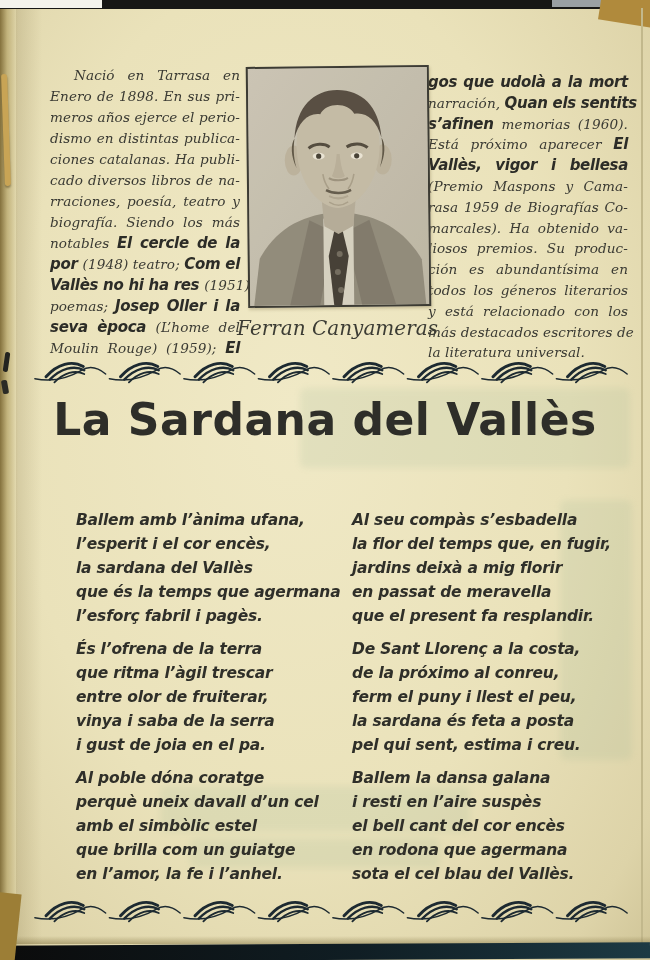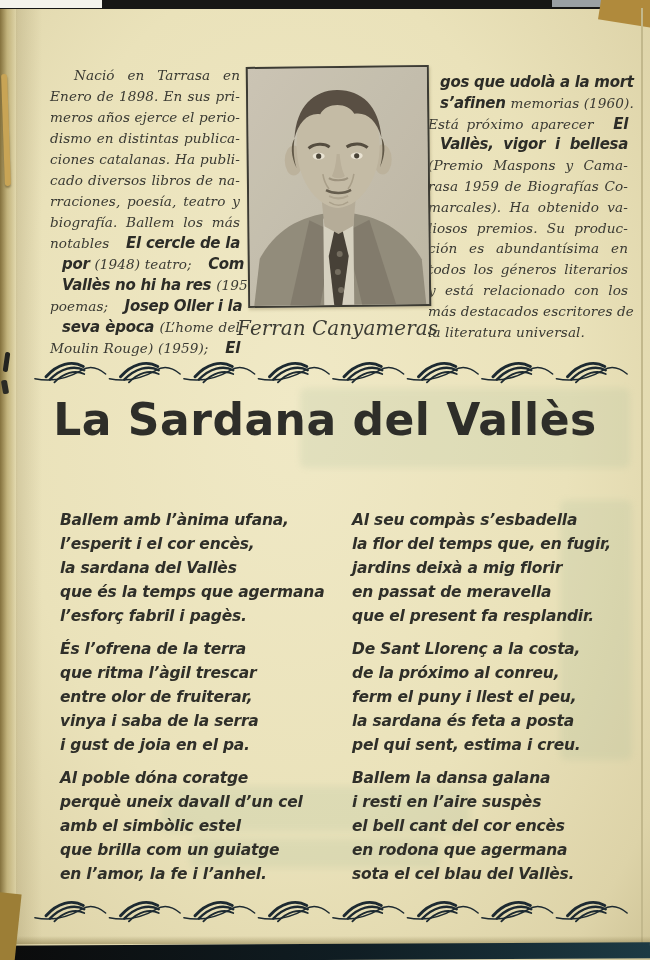--- a/index.html
+++ b/index.html
@@ -26,36 +26,36 @@
   .ghost{position:absolute;background:#8fae8f;opacity:.14;filter:blur(3px);border-radius:6px;}
   
   .bio{position:absolute;color:#3a3a33;}
   .bio .line{white-space:nowrap;text-align:justify;text-align-last:justify;height:21px;line-height:21px;}
   #bio-left{left:50px;top:64px;width:190px;}
   #bio-right{left:428px;top:72px;width:200px;}
   #bio-right .line{height:20.8px;line-height:20.8px;}
   #bio-left .line:first-child{text-indent:1.5em;}
   #bio-right .line:last-child{text-align-last:left;}
   .seg-r{font-family:"DejaVu Serif",serif;font-style:italic;font-size:13.6px;letter-spacing:.1px;}
-  .seg-b{font-family:"DejaVu Sans",sans-serif;font-style:italic;font-weight:700;font-size:15px;letter-spacing:-.3px;color:#2c2c27;margin-left:12px;}
+  .seg-b{font-family:"DejaVu Sans",sans-serif;font-style:italic;font-weight:700;font-size:15px;letter-spacing:-.3px;color:#2c2c27;}
   
   .photo{position:absolute;left:247px;top:66px;width:179px;height:237px;border:2px solid #3c3b33;background:#c8c3b2;transform:rotate(-0.6deg);box-shadow:1px 2px 3px rgba(90,75,35,.25);}
   .caption{position:absolute;left:235px;top:316px;width:205px;text-align:center;font-family:"DejaVu Serif",serif;font-style:italic;font-size:20px;color:#3c3c34;}
   
   .divider{position:absolute;left:33px;width:596px;height:34px;}
   #divider-top{top:357px;}
   #divider-bottom{top:896px;}
   
   .title{position:absolute;left:0;top:394px;width:650px;text-align:center;
     font-family:"DejaVu Sans",sans-serif;font-weight:700;font-size:44px;letter-spacing:.5px;color:#2e2e29;}
   .subtitle{position:absolute;left:0;top:459px;width:650px;text-align:center;
     font-family:"DejaVu Sans",sans-serif;font-weight:700;font-size:24px;letter-spacing:.5px;color:#30302a;}
   
   .poem{position:absolute;top:508px;font-family:"DejaVu Sans",sans-serif;font-style:italic;font-weight:700;font-size:15.5px;letter-spacing:-.2px;color:#2f2f29;}
-  #poem-left{left:60px;width:272px;}
+  #poem-left{left:76px;width:272px;}
   #poem-right{left:352px;width:280px;}
   .stanza{margin-bottom:9px;}
   .pline{white-space:nowrap;height:24px;line-height:24px;}
 </style>
 </head>
 <body>
 
 <div id="scan">
 
   <div class="ghost" style="left:300px;top:388px;width:330px;height:80px;"></div>
@@ -64,30 +64,31 @@
   <div class="ghost" style="left:190px;top:838px;width:250px;height:30px;"></div>
 
   <div id="bio-left" class="bio">
       <div class="line"><span class="seg-r">Nació en Tarrasa en</span></div>
       <div class="line"><span class="seg-r">Enero de 1898. En sus pri-</span></div>
       <div class="line"><span class="seg-r">meros años ejerce el perio-</span></div>
       <div class="line"><span class="seg-r">dismo en distintas publica-</span></div>
       <div class="line"><span class="seg-r">ciones catalanas. Ha publi-</span></div>
       <div class="line"><span class="seg-r">cado diversos libros de na-</span></div>
       <div class="line"><span class="seg-r">rraciones, poesía, teatro y</span></div>
-      <div class="line"><span class="seg-r">biografía. Ballem los más</span></div>
+      <div class="line"><span class="seg-r">biografía. Siendo los más</span></div>
       <div class="line"><span class="seg-r">notables </span><span class="seg-b">El cercle de la</span></div>
       <div class="line"><span class="seg-b">por </span><span class="seg-r">(1948) teatro; </span><span class="seg-b">Com el</span></div>
       <div class="line"><span class="seg-b">Vallès no hi ha res </span><span class="seg-r">(1951)</span></div>
       <div class="line"><span class="seg-r">poemas; </span><span class="seg-b">Josep Oller i la</span></div>
       <div class="line"><span class="seg-b">seva època </span><span class="seg-r">(L’home del</span></div>
       <div class="line"><span class="seg-r">Moulin Rouge) (1959); </span><span class="seg-b">El</span></div>
     </div>
   <div id="bio-right" class="bio">
       <div class="line"><span class="seg-b">gos que udolà a la mort</span></div>
+      <div class="line"><span class="seg-r">narración, </span><span class="seg-b">Quan els sentits</span></div>
       <div class="line"><span class="seg-b">s’afinen </span><span class="seg-r">memorias (1960).</span></div>
       <div class="line"><span class="seg-r">Está próximo aparecer </span><span class="seg-b">El</span></div>
       <div class="line"><span class="seg-b">Vallès, vigor i bellesa</span></div>
       <div class="line"><span class="seg-r">(Premio Maspons y Cama-</span></div>
       <div class="line"><span class="seg-r">rasa 1959 de Biografías Co-</span></div>
       <div class="line"><span class="seg-r">marcales). Ha obtenido va-</span></div>
       <div class="line"><span class="seg-r">liosos premios. Su produc-</span></div>
       <div class="line"><span class="seg-r">ción es abundantísima en</span></div>
       <div class="line"><span class="seg-r">todos los géneros literarios</span></div>
       <div class="line"><span class="seg-r">y está relacionado con los</span></div>

